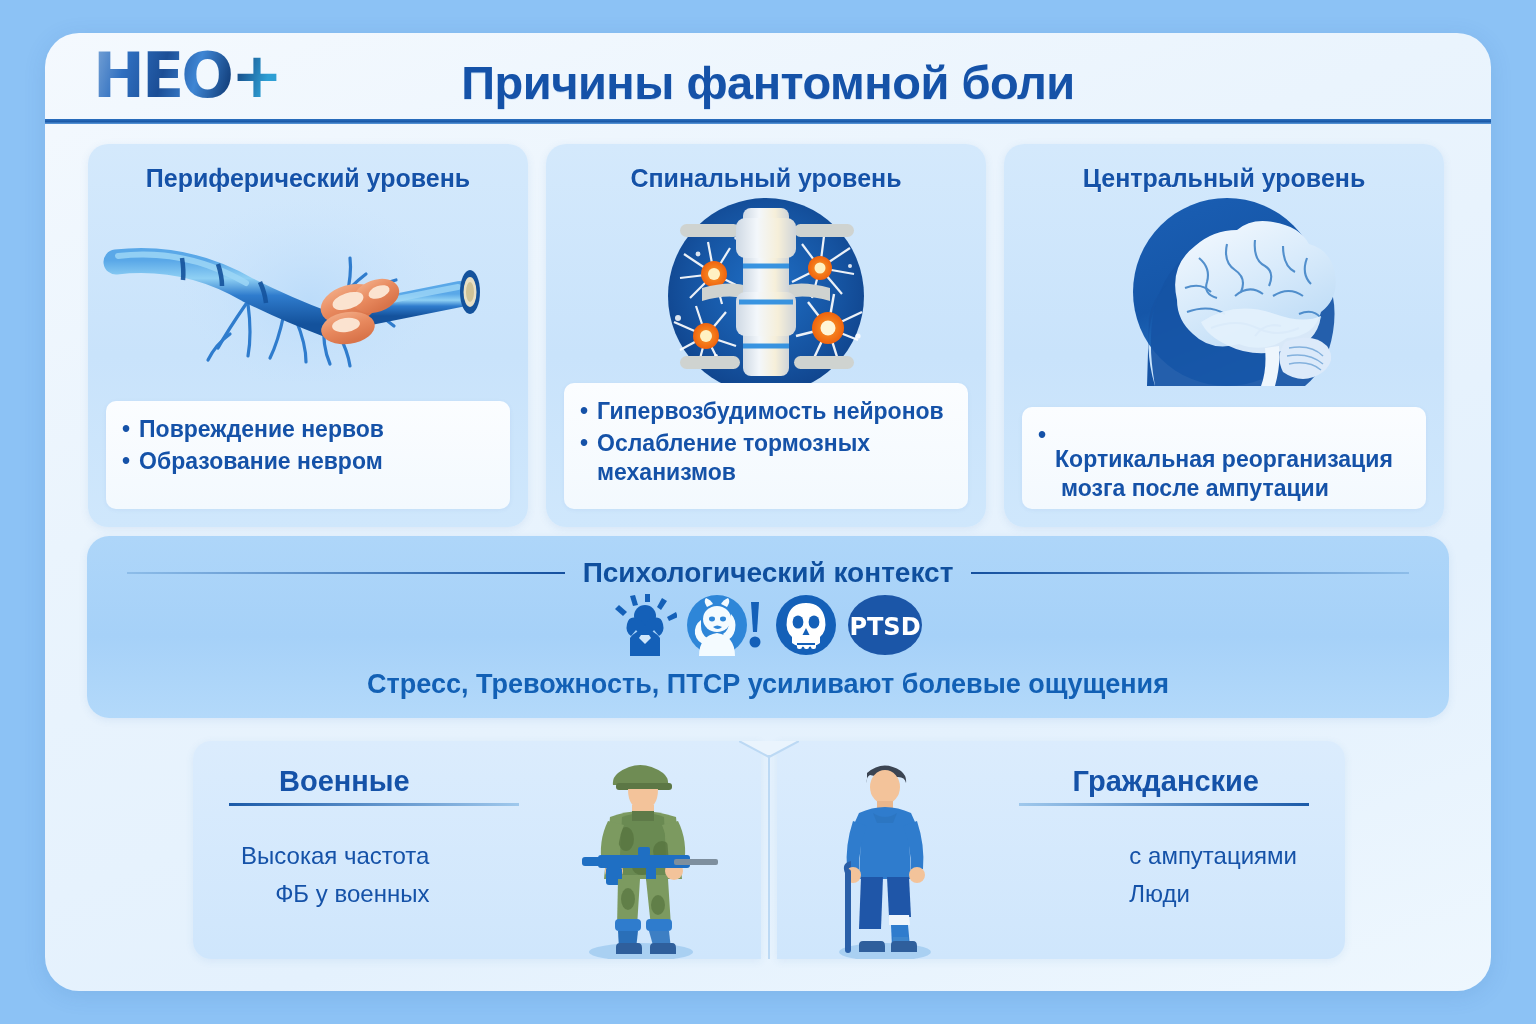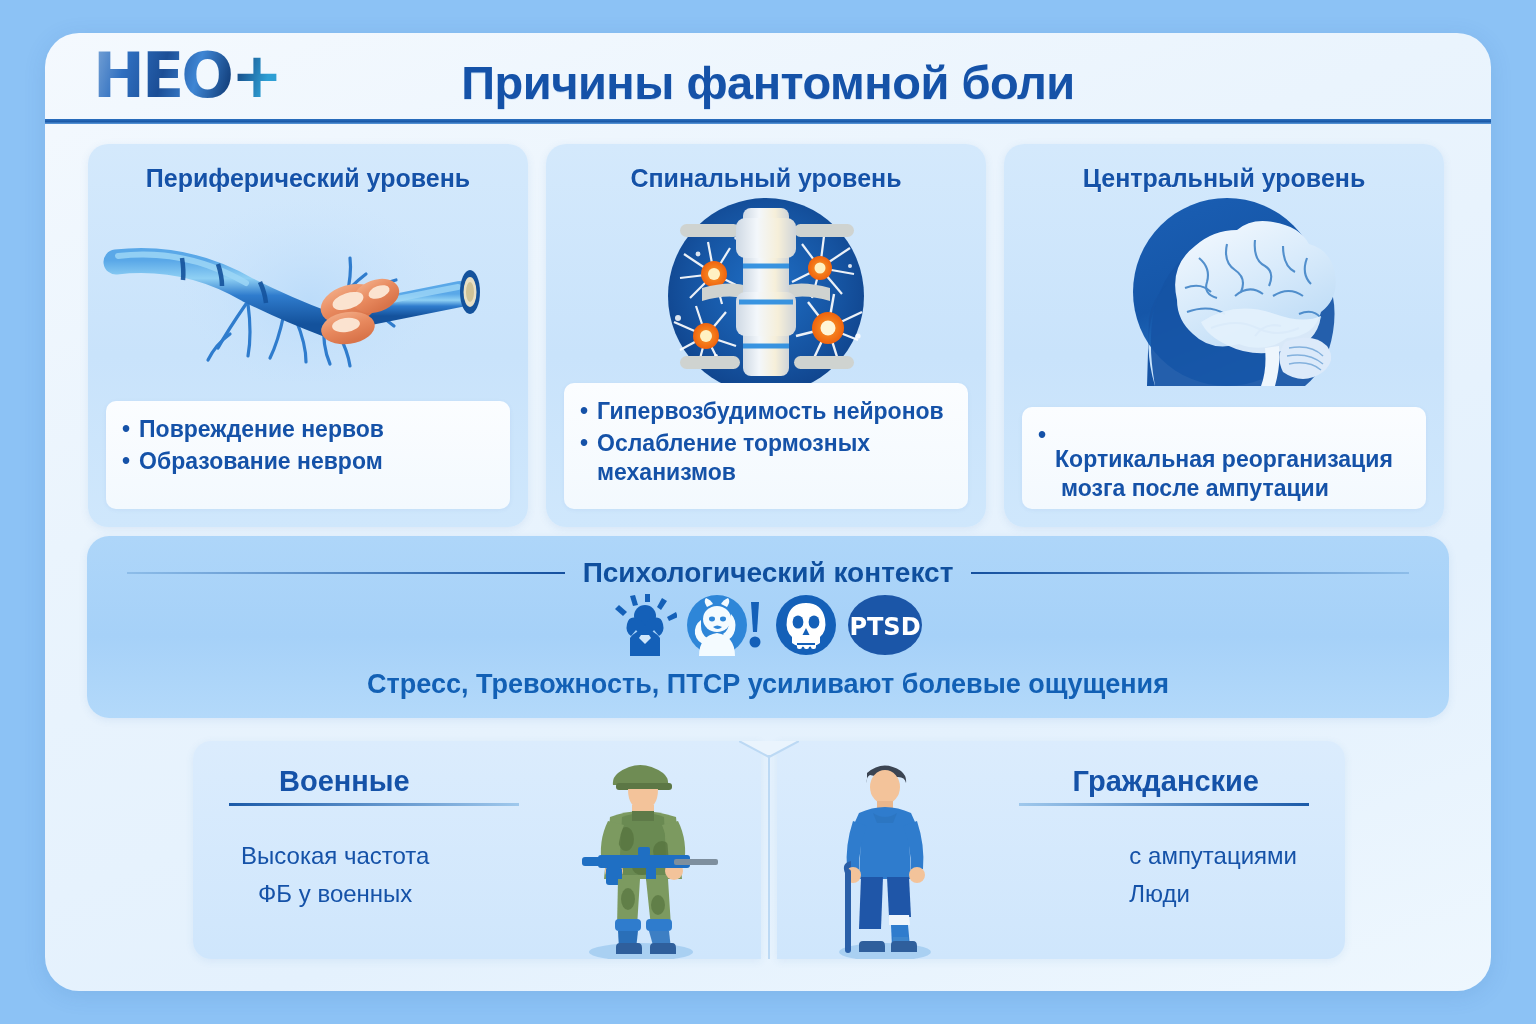--- a/index.html
+++ b/index.html
@@ -110,21 +110,21 @@
   }
   .grp.left{left:0;border-radius:18px 0 0 18px;}
   .grp.right{left:584px;border-radius:0 18px 18px 0;}
   .grp-head{position:absolute;top:24px;font-size:29px;font-weight:bold;color:#1552a8;}
   .grp.left .grp-head{left:86px;}
   .grp.right .grp-head{right:86px;text-align:right;}
   .grp-rule{position:absolute;top:62px;height:3px;}
   .grp.left .grp-rule{left:36px;width:290px;background:linear-gradient(90deg,#1b5aa8,#9fc8ec);}
   .grp.right .grp-rule{right:36px;width:290px;background:linear-gradient(90deg,#9fc8ec,#1b5aa8);}
   .grp-text{position:absolute;top:96px;font-size:24px;color:#1552a8;line-height:38px;}
-  .grp.left .grp-text{left:48px;text-align:center;}
+  .grp.left .grp-text{left:48px;text-align:right;}
   .grp.right .grp-text{right:48px;text-align:left;}
   .grp .figure{position:absolute;bottom:-6px;}
   .grp.left .figure{right:30px;}
   .grp.right .figure{left:30px;}
 
   .notch{
     position:absolute;left:50%;top:0;transform:translateX(-50%);
     width:60px;height:218px;
   }
 </style>

